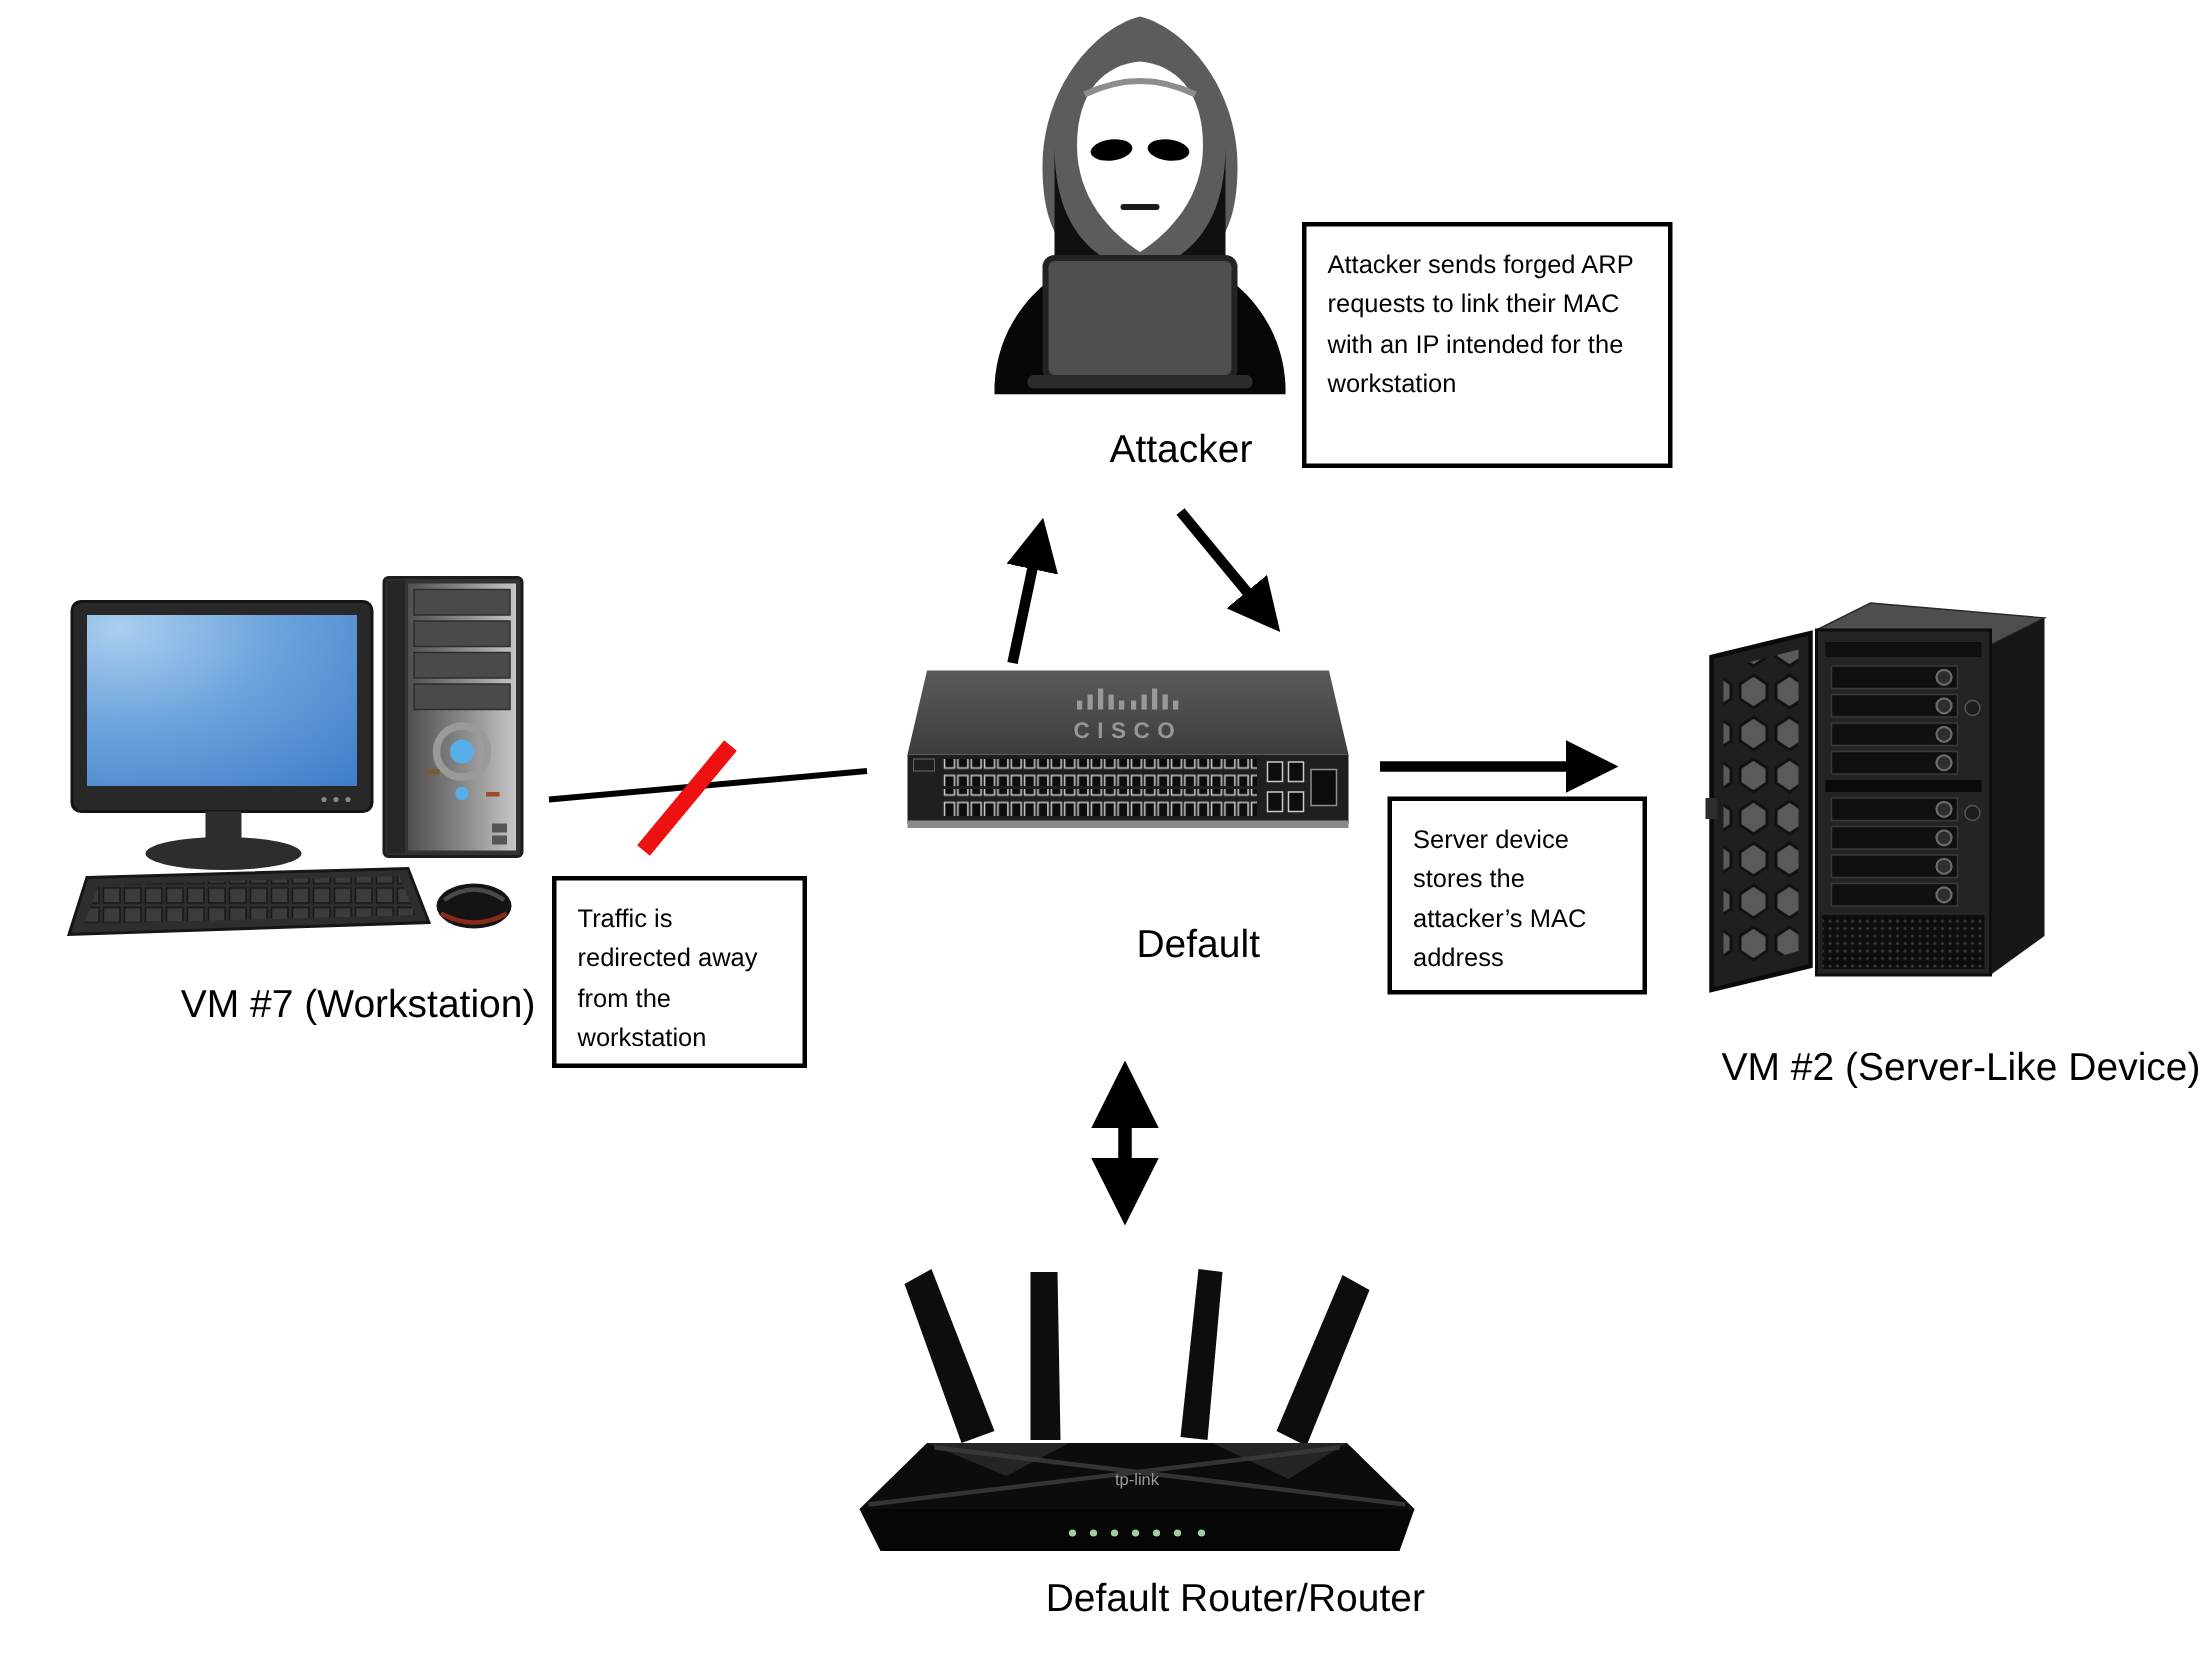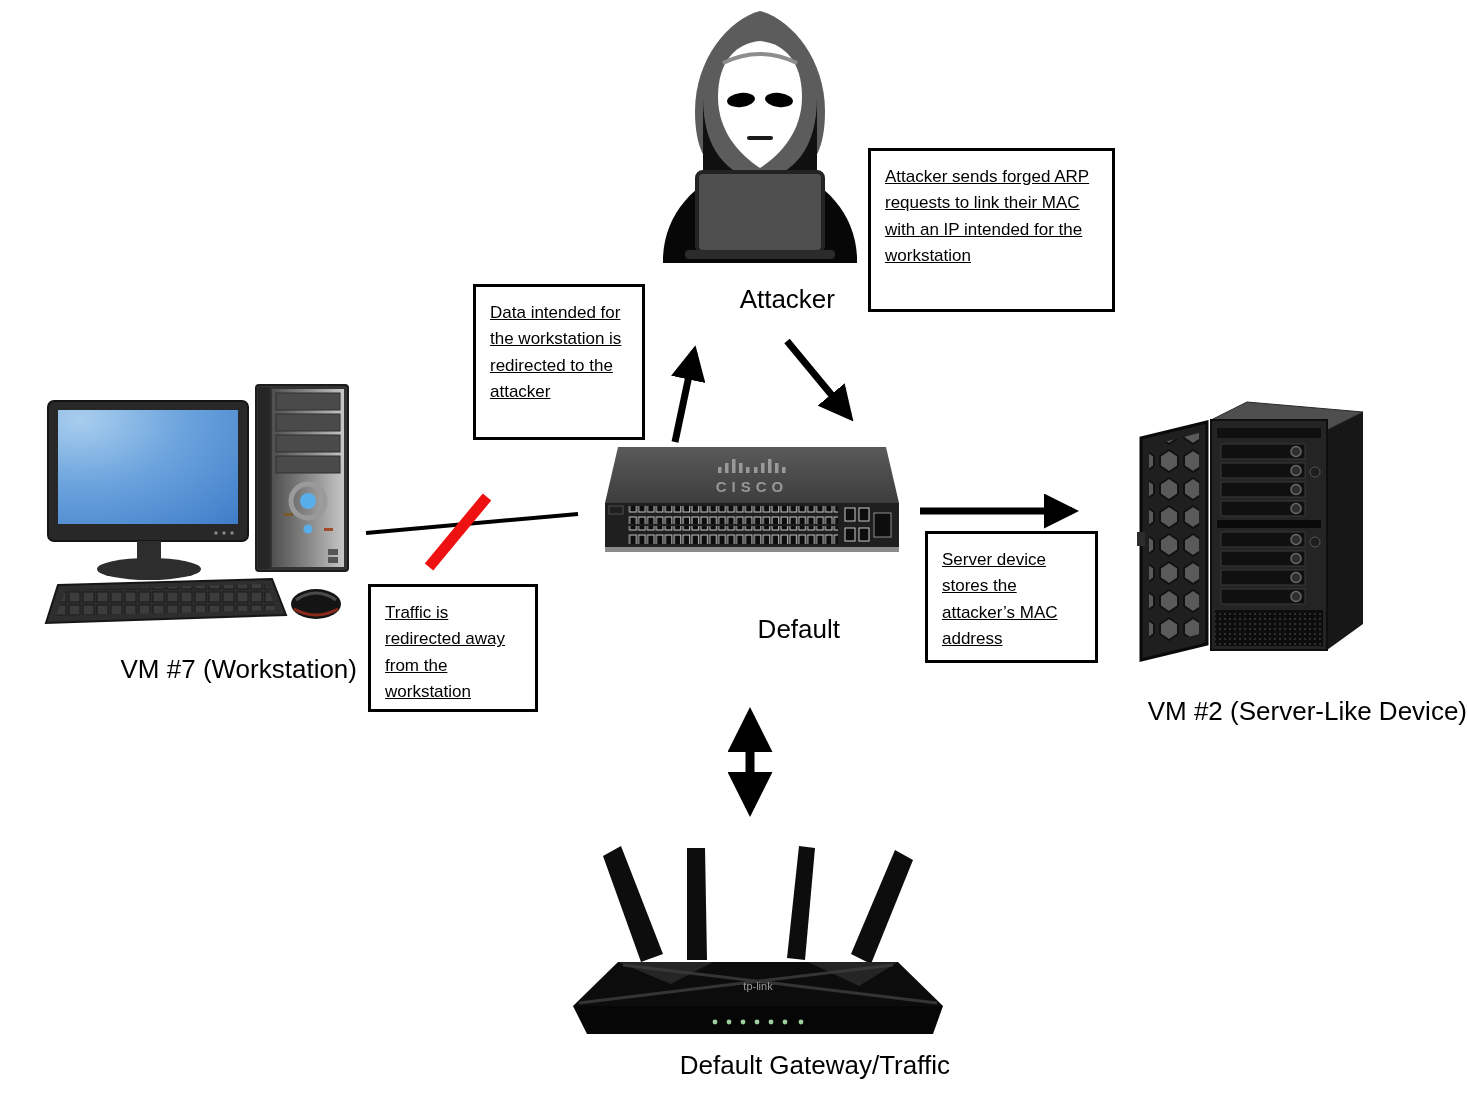--- a/index.html
+++ b/index.html
@@ -1,20 +1,20 @@
 <!DOCTYPE html>
 <html><head>
 <meta charset="utf-8">
 <style>
   html,body{margin:0;padding:0;background:#fff;}
   #canvas{position:relative;width:1468px;height:1108px;background:#fff;overflow:hidden;
           font-family:"Liberation Sans", sans-serif;color:#000;}
   .abs{position:absolute;}
   .note{position:absolute;background:#fff;border:3px solid #000;padding:13px 12px 10px 14px;
-        font-size:17px;line-height:1.55;color:#000;box-sizing:border-box;text-decoration:underline;}
+        font-size:17px;line-height:1.55;color:#000;box-sizing:border-box;}
   .nodelabel{position:absolute;font-size:26px;color:#000;text-align:right;white-space:nowrap;}
   svg{display:block;}
   .overlay{position:absolute;left:0;top:0;width:1468px;height:1108px;pointer-events:none;}
 </style>
 </head>
 <body>
 
 <div id="canvas">
 
   <svg class="abs" style="left:645px;top:5px;" width="230" height="258" viewBox="0 0 230 258">
@@ -202,30 +202,29 @@
     <line x1="675" y1="442" x2="694" y2="352" stroke="#000" stroke-width="7" marker-end="url(#ah)"></line>
     <line x1="787" y1="341" x2="849" y2="416" stroke="#000" stroke-width="7" marker-end="url(#ah)"></line>
     <line x1="920" y1="511" x2="1072" y2="511" stroke="#000" stroke-width="7" marker-end="url(#ah)"></line>
     <line x1="366" y1="533" x2="578" y2="514" stroke="#000" stroke-width="4"></line>
     <line x1="487" y1="497" x2="429" y2="567" stroke="#ee1111" stroke-width="11"></line>
     <line x1="750" y1="716" x2="750" y2="808" stroke="#000" stroke-width="9" marker-start="url(#ah)" marker-end="url(#ah)"></line>
   </svg>
 
   <div class="note" style="left:868px;top:148px;width:247px;height:164px;">Attacker sends forged ARP requests to link their MAC with an IP intended for the workstation</div>
 
-  <div class="note" style="left:473px;top:284px;width:172px;height:156px;">Data intended for the workstation is redirected to the attacker</div>
 
   <div class="note" style="left:925px;top:531px;width:173px;height:132px;">Server device stores the attacker’s MAC address</div>
 
   <div class="note" style="left:368px;top:584px;width:170px;height:128px;">Traffic is redirected away from the workstation</div>
 
 
   <div class="nodelabel" style="left:660px;top:284px;width:175px;">Attacker</div>
 
   <div class="nodelabel" style="left:660px;top:614px;width:180px;">Default</div>
 
   <div class="nodelabel" style="left:27px;top:654px;width:330px;">VM #7 (Workstation)</div>
 
   <div class="nodelabel" style="left:1047px;top:696px;width:420px;">VM #2 (Server-Like Device)</div>
 
-  <div class="nodelabel" style="left:560px;top:1050px;width:390px;">Default Gateway/Traffic</div>
+  <div class="nodelabel" style="left:560px;top:1050px;width:390px;">Default Router/Router</div>
 
 </div>
 
 </body></html>

